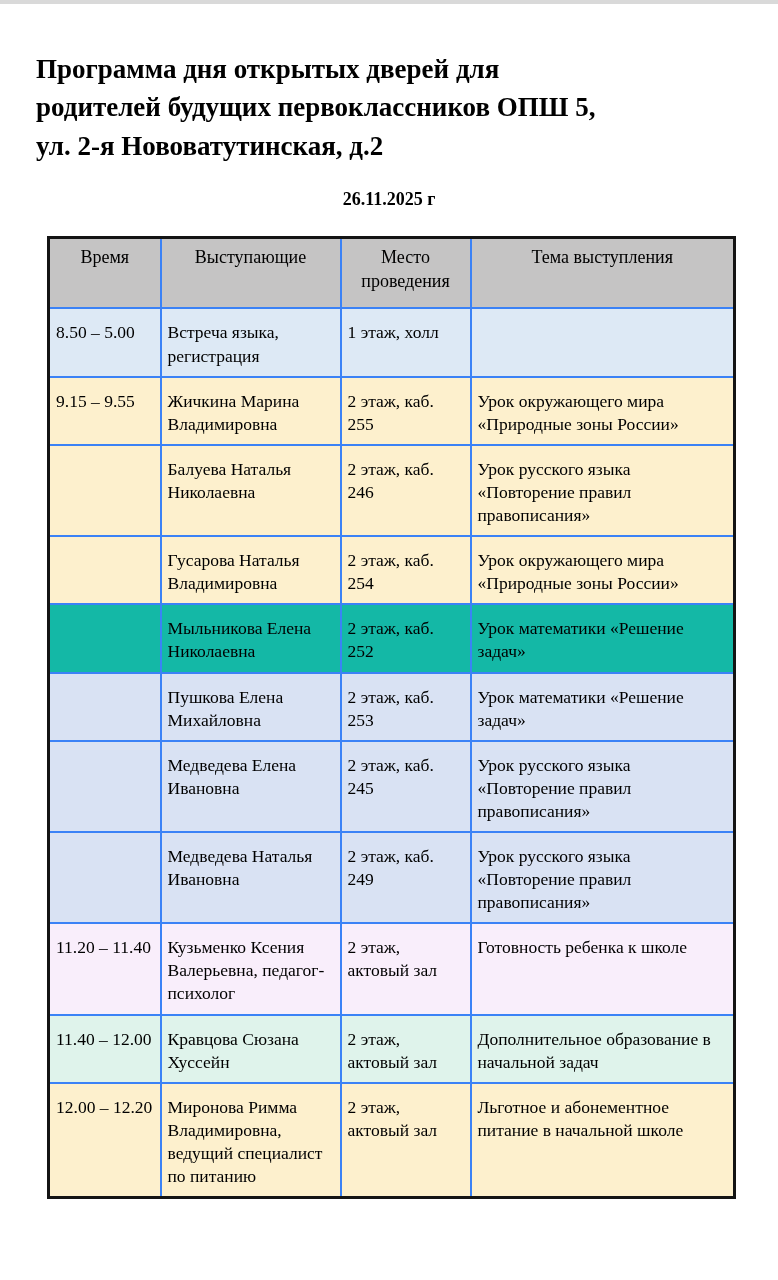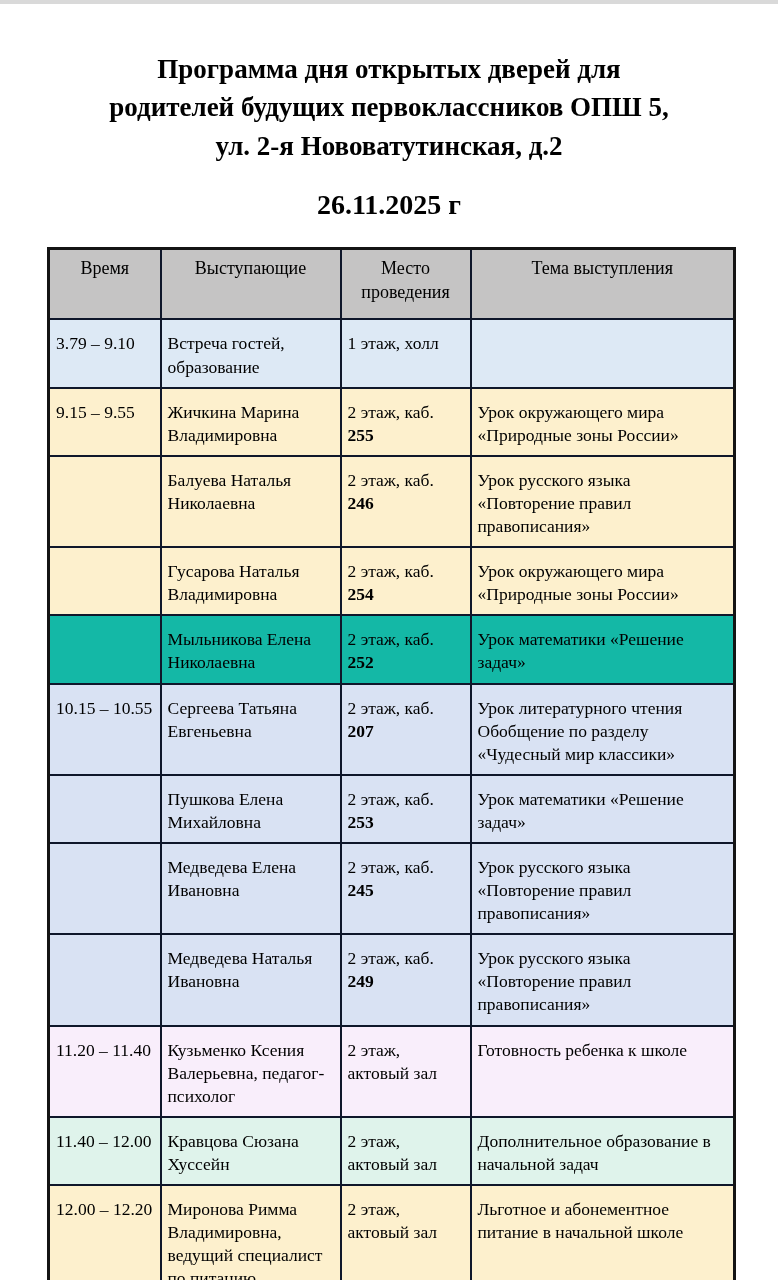--- a/index.html
+++ b/index.html
@@ -14,58 +14,57 @@
     color: #000;
     overflow: hidden;
   }
   .top-strip {
     width: 100%;
     height: 4px;
     background: #d9d9d9;
   }
   .title-block {
     margin: 46px 36px 0 36px;
-    text-align: center;
   }
   .title-line {
     font-size: 27px;
     font-weight: bold;
     line-height: 1.42;
     white-space: nowrap;
   }
   .event-date {
     margin-top: 24px;
     text-align: center;
-    font-size: 28px;
+    font-size: 18px;
     font-weight: bold;
   }
   table.schedule {
     border-collapse: collapse;
     table-layout: fixed;
     width: 686px;
     margin: 26px 0 0 47px;
     border: 3px solid #141414;
   }
   th, td {
-    border: 2px solid #0f172a;
+    border: 2px solid #3b82f6;
     padding: 12px 6px 8px 6px;
     vertical-align: top;
     font-size: 17.5px;
     line-height: 1.32;
     word-wrap: break-word;
   }
   th {
     font-weight: normal;
     text-align: center;
     font-size: 18px;
     padding-top: 7px;
     padding-bottom: 14px;
   }
   td.time-cell { padding-right: 2px; }
-  td .room-number { font-weight: bold; }
+  td .room-number { font-weight: normal; }
 </style>
 </head>
 <body>
 
 <div class="top-strip"></div>
 
 <div class="title-block">
   <div class="title-line">Программа дня открытых дверей для</div>
   <div class="title-line">родителей будущих первоклассников ОПШ 5,</div>
   <div class="title-line">ул. 2-я Нововатутинская, д.2</div>
@@ -83,22 +82,22 @@
   <thead>
     <tr style="background: rgb(197, 196, 196);">
       <th>Время</th>
       <th>Выступающие</th>
       <th>Место проведения</th>
       <th>Тема выступления</th>
     </tr>
   </thead>
   <tbody id="table-body">
       <tr style="background: rgb(221, 233, 245);">
-    <td class="time-cell"><span>3.79 – 9.10</span></td>
-    <td><span>Встреча гостей, образование</span></td>
+    <td class="time-cell"><span>8.50 – 5.00</span></td>
+    <td><span>Встреча языка, регистрация</span></td>
     <td><span>1 этаж, холл</span><span class="room-number"></span></td>
     <td><span></span></td>
   </tr>
       <tr style="background: rgb(253, 240, 205);">
     <td class="time-cell"><span>9.15 – 9.55</span></td>
     <td><span>Жичкина Марина Владимировна</span></td>
     <td><span>2 этаж, каб. </span><span class="room-number">255</span></td>
     <td><span>Урок окружающего мира «Природные зоны России»</span></td>
   </tr>
       <tr style="background: rgb(253, 240, 205); margin-top: 35px;">
@@ -111,26 +110,20 @@
     <td class="time-cell"><span></span></td>
     <td><span>Гусарова Наталья Владимировна</span></td>
     <td><span>2 этаж, каб. </span><span class="room-number">254</span></td>
     <td><span>Урок окружающего мира «Природные зоны России»</span></td>
   </tr>
       <tr style="background: #14b8a6;">
     <td class="time-cell"><span></span></td>
     <td><span>Мыльникова Елена Николаевна</span></td>
     <td><span>2 этаж, каб. </span><span class="room-number">252</span></td>
     <td><span>Урок математики «Решение задач»</span></td>
-  </tr>
-      <tr style="background: rgb(217, 226, 243);">
-    <td class="time-cell"><span>10.15 – 10.55</span></td>
-    <td><span>Сергеева Татьяна Евгеньевна</span></td>
-    <td><span>2 этаж, каб. </span><span class="room-number">207</span></td>
-    <td><span>Урок литературного чтения Обобщение по разделу «Чудесный мир классики»</span></td>
   </tr>
       <tr style="background: rgb(217, 226, 243);">
     <td class="time-cell"><span></span></td>
     <td><span>Пушкова Елена Михайловна</span></td>
     <td><span>2 этаж, каб. </span><span class="room-number">253</span></td>
     <td><span>Урок математики «Решение задач»</span></td>
   </tr>
       <tr style="background: rgb(217, 226, 243); margin-top: 48px;">
     <td class="time-cell"><span></span></td>
     <td><span>Медведева Елена Ивановна</span></td>

